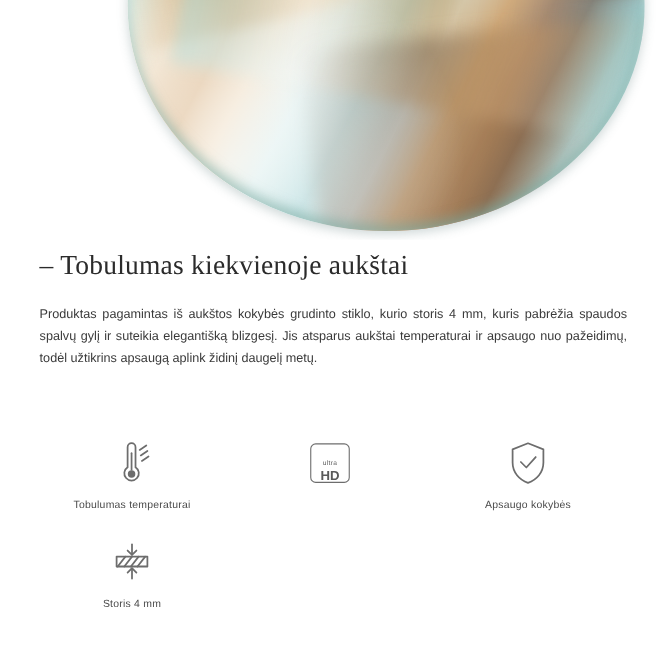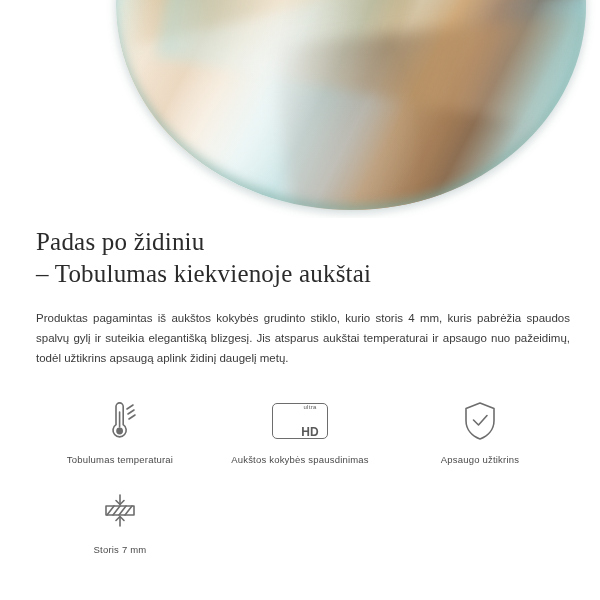--- a/index.html
+++ b/index.html
@@ -183,23 +183,22 @@
     letter-spacing: 0.2px;
   }
   .hd-box {
     width: 34px;
     height: 34px;
     border: 1.6px solid #6d6d6d;
     border-radius: 5px;
     display: flex;
     flex-direction: column;
     align-items: center;
-    justify-content: space-between;
+    justify-content: flex-end;
     color: #5a5a5a;
-    padding-left: 20px;
   }
   .hd-box .ultra {
     font-size: 6px;
     line-height: 7px;
     letter-spacing: 0.3px;
   }
   .hd-box .hd {
     font-size: 12px;
     line-height: 12px;
     font-weight: bold;
@@ -216,21 +215,20 @@
       <div class="hero-band-2"></div>
       <div class="hero-band-3"></div>
       <div class="hero-sheen"></div>
       <div class="hero-edge"></div>
     </div>
 
   </div>
 
   <div class="content">
     <h1 class="headline">
-      <span>Padas po židiniu</span>
       <span class="line2">– Tobulumas kiekvienoje aukštai</span>
     </h1>
     <p class="body-copy">Produktas pagamintas iš aukštos kokybės grudinto stiklo, kurio storis 4 mm, kuris pabrėžia spaudos spalvų gylį ir suteikia elegantišką blizgesį. Jis atsparus aukštai temperaturai ir apsaugo nuo pažeidimų, todėl užtikrins apsaugą aplink židinį daugelį metų.</p>
   </div>
 
   <div class="features">
 
     <div class="feature">
       <div class="feature-icon">
         <svg width="40" height="42" viewBox="0 0 40 42" fill="none" stroke="#6d6d6d" stroke-width="1.6" stroke-linecap="round">
@@ -245,46 +243,45 @@
       <div class="feature-label">Tobulumas temperaturai</div>
     </div>
 
     <div class="feature">
       <div class="feature-icon">
         <div class="hd-box">
           <span class="ultra">ultra</span>
           <span class="hd">HD</span>
         </div>
       </div>
-      <div class="feature-label">Aukštos kokybės spausdinimas</div>
     </div>
 
     <div class="feature">
       <div class="feature-icon">
         <svg width="40" height="44" viewBox="0 0 40 44" fill="none" stroke="#6d6d6d" stroke-width="1.6" stroke-linecap="round" stroke-linejoin="round">
           <path d="M20 4 L34 9.5 v12c0 9-6 15.5-14 18.5 -8-3-14-9.5-14-18.5 v-12z"></path>
           <polyline points="13.5,21 18.5,26 27,16.5"></polyline>
         </svg>
       </div>
-      <div class="feature-label">Apsaugo užtikrins</div>
+      <div class="feature-label">Apsaugo kokybės</div>
     </div>
 
 
 
     <div class="feature">
       <div class="feature-icon">
         <svg width="44" height="40" viewBox="0 0 44 40" fill="none" stroke="#6d6d6d" stroke-width="1.6" stroke-linecap="round" stroke-linejoin="round">
           <line x1="22" y1="4" x2="22" y2="13"></line>
           <polyline points="18,9.5 22,13.5 26,9.5"></polyline>
           <rect x="8" y="15" width="28" height="9"></rect>
           <line x1="9" y1="24" x2="16" y2="15"></line>
           <line x1="15" y1="24" x2="22" y2="15"></line>
           <line x1="21" y1="24" x2="28" y2="15"></line>
           <line x1="27" y1="24" x2="34" y2="15"></line>
           <line x1="22" y1="35" x2="22" y2="26"></line>
           <polyline points="18,29.5 22,25.5 26,29.5"></polyline>
         </svg>
       </div>
-      <div class="feature-label">Storis 7 mm</div>
+      <div class="feature-label">Storis 4 mm</div>
     </div>
 
   </div>
 </div>
 
 </body></html>

